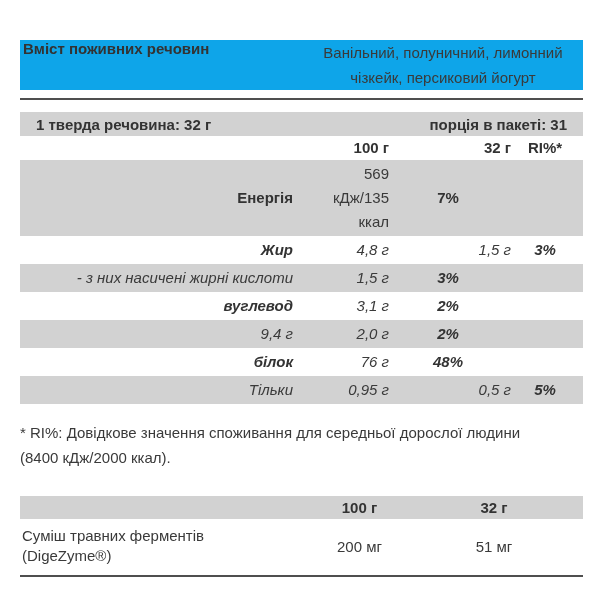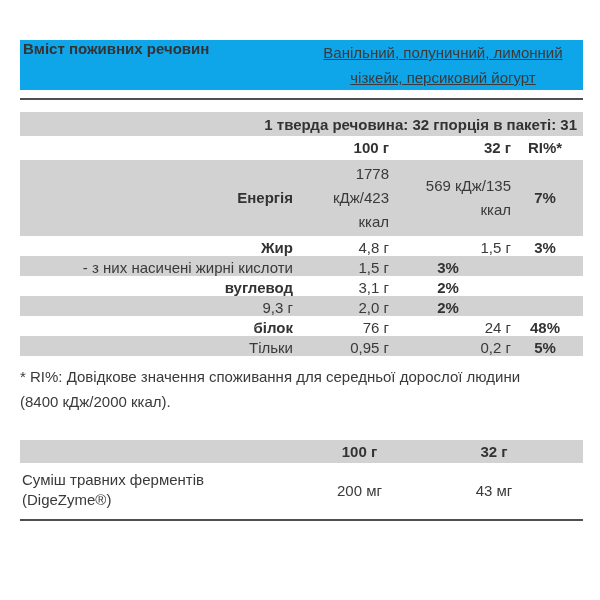--- a/index.html
+++ b/index.html
@@ -33,59 +33,58 @@
     flex: 1;
     padding-left: 3px;
     font-weight: 700;
     color: #333333;
   }
   .top-header .th-right {
     width: 272px;
     text-align: center;
     line-height: 25px;
     padding-right: 4px;
-    text-decoration: underline;
   }
 
   .rule {
     height: 2px;
     background: #4f4f4f;
     margin-top: 8px;
   }
 
   
   .serving-row {
     margin-top: 12px;
     height: 24px;
     display: flex;
-    justify-content: flex-end;
+    justify-content: space-between;
     align-items: center;
-    padding: 0 6px;
+    padding: 0 16px;
     font-weight: 700;
     color: #333333;
   }
 
   
   .t-row {
     display: grid;
     grid-template-columns: 273px 96px 122px 72px;
     align-items: center;
   }
   .t-row .cell { line-height: 24px; text-align: right; }
   .t-row .label { padding-left: 2px; }
   .t-row .v1 { text-align: right; padding-left: 14px; }
   .t-row .v2 { text-align: right; padding-left: 16px; }
   .t-row .v3 { text-align: center; padding-right: 4px; font-weight: 700; color: #333333; }
   .cols-header { height: 24px; }
-  .row-std { height: 20px; }
+  .row-std { height: 28px; font-style: italic; }
   .row-energy { padding: 2px 0; min-height: 72px; }
 
   
   .footnote {
-    margin-top: 8px;
+    margin-top: 16px;
     width: 508px;
     line-height: 25px;
   }
 
   
   .enz-table { margin-top: 26px; }
   .enz-row {
     display: grid;
     grid-template-columns: 272px 135px 134px 22px;
     align-items: center;
@@ -115,21 +114,20 @@
 
   <div class="t-row cols-header">
     <div class="cell label"></div>
     <div class="cell v1 bold">100 г</div>
     <div class="cell v2 bold">32 г</div>
     <div class="cell v3">RI%*</div>
   </div>
 
   <div class="t-row row-energy shade">
     <div class="cell label bold">Енергія</div>
-    <div class="cell v1">1778 кДж/423 ккал</div>
     <div class="cell v2">569 кДж/135 ккал</div>
     <div class="cell v3">7%</div>
   </div>
 
   <div class="t-row row-std">
     <div class="cell label bold">Жир</div>
     <div class="cell v1">4,8 г</div>
     <div class="cell v2">1,5 г</div>
     <div class="cell v3">3%</div>
   </div>
@@ -140,50 +138,49 @@
     <div class="cell v3">3%</div>
   </div>
 
   <div class="t-row row-std">
     <div class="cell label bold">вуглевод</div>
     <div class="cell v2">3,1 г</div>
     <div class="cell v3">2%</div>
   </div>
 
   <div class="t-row row-std shade">
-    <div class="cell v1">9,3 г</div>
+    <div class="cell v1">9,4 г</div>
     <div class="cell v2">2,0 г</div>
     <div class="cell v3">2%</div>
   </div>
 
   <div class="t-row row-std">
     <div class="cell label bold">білок</div>
     <div class="cell v1">76 г</div>
-    <div class="cell v2">24 г</div>
     <div class="cell v3">48%</div>
   </div>
 
   <div class="t-row row-std shade">
     <div class="cell label">Тільки</div>
     <div class="cell v1">0,95 г</div>
-    <div class="cell v2">0,2 г</div>
+    <div class="cell v2">0,5 г</div>
     <div class="cell v3">5%</div>
   </div>
 
   <div class="footnote">* RI%: Довідкове значення споживання для середньої дорослої людини (8400 кДж/2000 ккал).</div>
 
   <div class="enz-table">
     <div class="enz-row enz-header shade">
       <div></div>
       <div class="ec">100 г</div>
       <div class="ec">32 г</div>
       <div></div>
     </div>
     <div class="enz-row enz-body">
       <div class="label">Суміш травних ферментів (DigeZyme®)</div>
       <div class="ec">200 мг</div>
-      <div class="ec">43 мг</div>
+      <div class="ec">51 мг</div>
       <div></div>
     </div>
     <div class="bottom-rule"></div>
   </div>
 
 </div>
 
 </body></html>

